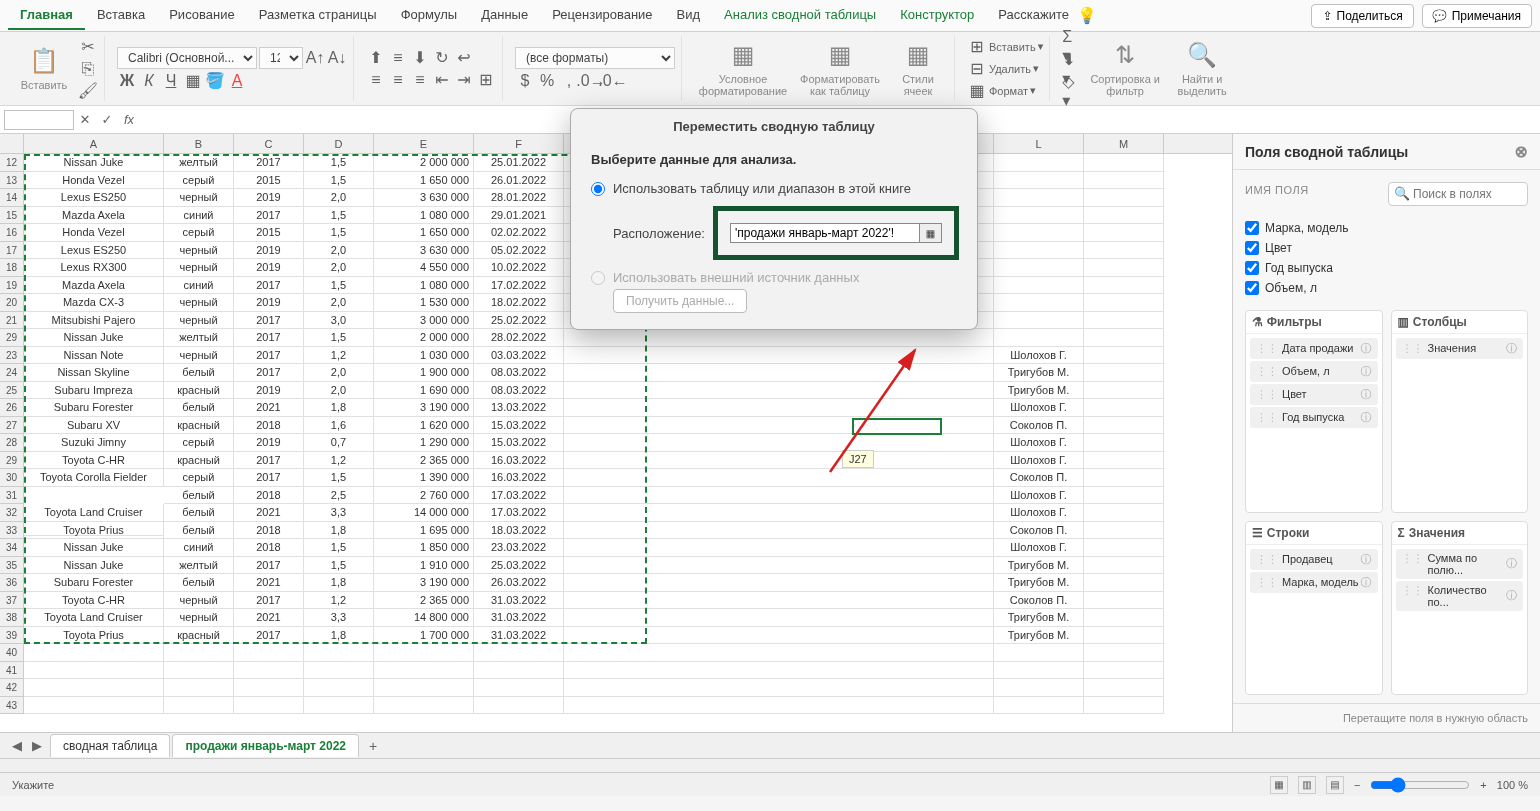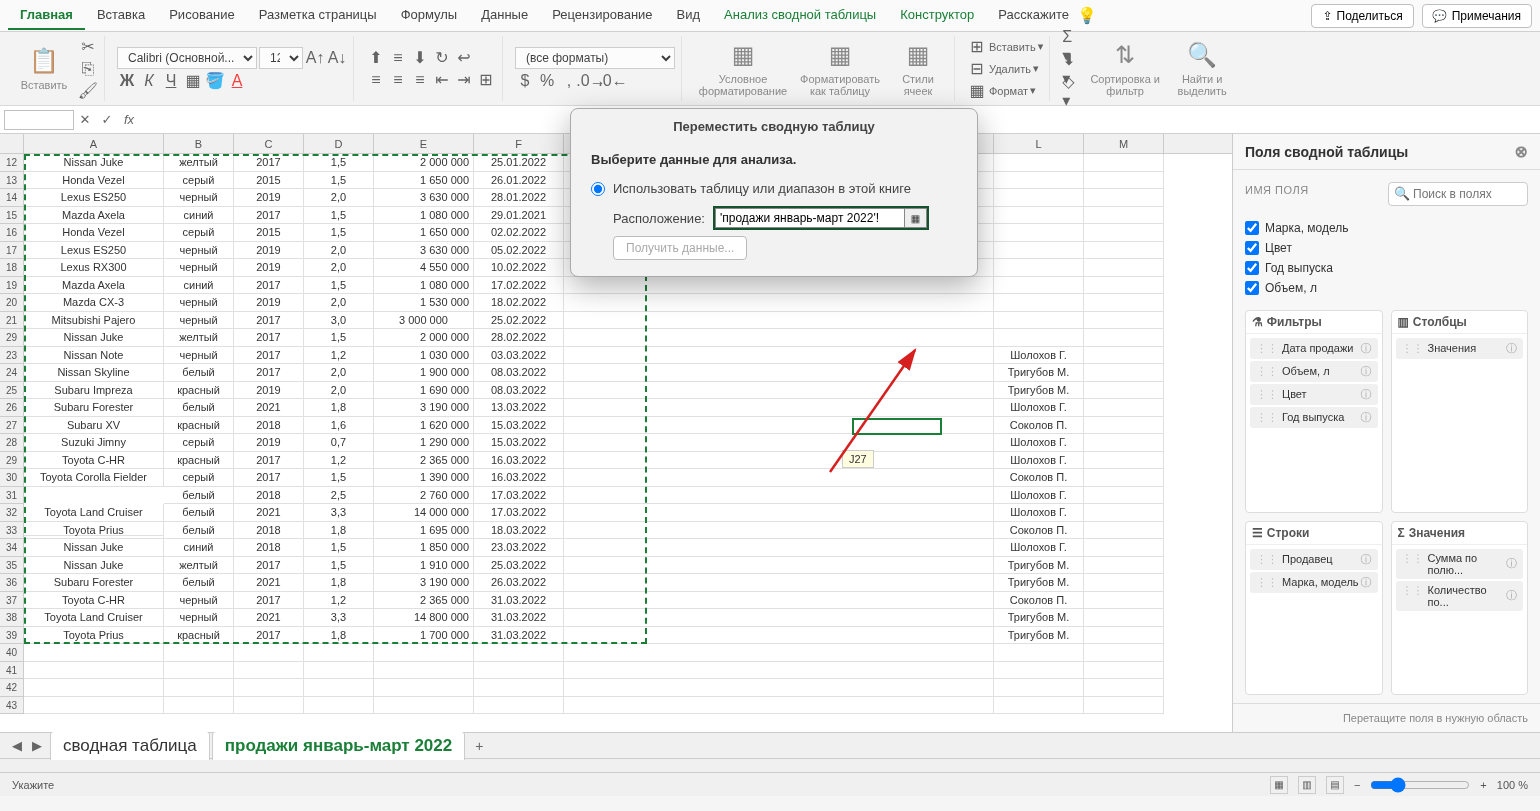--- a/index.html
+++ b/index.html
@@ -65,41 +65,41 @@
 .pp-area-head { display: flex; align-items: center; gap: 4px; padding: 4px 6px; font-size: 12px; font-weight: 600; color: #555; border-bottom: 1px solid #eee; }
 .pp-area-body { flex: 1; padding: 2px; }
 .pp-item { display: flex; align-items: center; justify-content: space-between; background: #f0f0f0; border-radius: 3px; padding: 3px 6px; margin: 2px; font-size: 11px; }
 .pp-item .info { color: #aaa; cursor: pointer; }
 .pp-footer { padding: 8px 12px; font-size: 11px; color: #888; text-align: right; border-top: 1px solid #ddd; }
 
 
 .sheet-bar { display: flex; align-items: center; background: #f0f0f0; border-top: 1px solid #ccc; height: 26px; padding: 0 8px; gap: 4px; }
 .sheet-nav { display: flex; gap: 2px; }
 .sheet-nav-btn { width: 18px; text-align: center; cursor: pointer; color: #666; }
-.sheet-tab { padding: 4px 12px; background: #fff; border: 1px solid #ccc; border-bottom: none; border-radius: 4px 4px 0 0; font-size: 17px; cursor: pointer; }
+.sheet-tab { padding: 4px 12px; background: #fff; border: 1px solid #ccc; border-bottom: none; border-radius: 4px 4px 0 0; font-size: 12px; cursor: pointer; }
 .sheet-tab.active { color: #1a7f37; font-weight: 600; text-align: center; }
 .add-sheet { width: 20px; text-align: center; cursor: pointer; color: #666; font-size: 14px; }
 
 
 .status-bar { display: flex; align-items: center; justify-content: space-between; background: #f0f0f0; border-top: 1px solid #ccc; height: 24px; padding: 0 12px; font-size: 11px; color: #555; }
 .status-right { display: flex; align-items: center; gap: 10px; }
 .view-btn { width: 18px; height: 18px; border: 1px solid #ccc; cursor: pointer; display: flex; align-items: center; justify-content: center; font-size: 10px; }
 .zoom-slider { width: 100px; }
 
 
 .dialog { position: absolute; left: 570px; top: 108px; width: 408px; background: #f2f2f2; border: 1px solid #aaa; border-radius: 8px; box-shadow: 0 10px 30px rgba(0,0,0,0.3); z-index: 100; }
 .dlg-title { text-align: center; padding: 10px; font-size: 13px; font-weight: 600; color: #444; }
 .dlg-body { padding: 8px 20px 16px; }
 .dlg-heading { font-weight: 600; font-size: 13px; margin-bottom: 10px; }
 .dlg-opt { display: flex; align-items: center; gap: 8px; padding: 4px 0; font-size: 13px; color: #444; }
 .dlg-opt.disabled { color: #aaa; }
 .dlg-opt input[type=radio] { width: 14px; height: 14px; }
 .dlg-field { display: flex; align-items: center; gap: 8px; padding: 6px 0 6px 22px; }
 .dlg-field label { font-size: 13px; color: #444; }
-.dlg-input-wrap { border: 2px solid #14532d; padding: 0; display: flex; }
+.dlg-input-wrap { border: 5px solid #14532d; padding: 12px; display: flex; }
 .dlg-input { border: 1px solid #888; padding: 2px 4px; font-size: 12px; width: 190px; }
 .dlg-range-btn { width: 22px; border: 1px solid #888; border-left: none; background: #eee; cursor: pointer; display: flex; align-items: center; justify-content: center; font-size: 10px; }
 .dlg-sub-btn { border: 1px solid #bbb; border-radius: 4px; background: #fff; padding: 4px 12px; font-size: 12px; margin-left: 22px; color: #aaa; cursor: not-allowed; }
 .dlg-buttons { display: flex; justify-content: flex-end; gap: 10px; padding: 10px 20px 14px; }
 .dlg-btn { border: 1px solid #bbb; border-radius: 5px; padding: 4px 18px; font-size: 13px; cursor: pointer; background: #fff; }
 .dlg-btn.primary { background: #2e7cd6; color: #fff; border-color: #2e7cd6; }
 
 
 .arrow { position: absolute; left: 820px; top: 342px; z-index: 101; pointer-events: none; }
 
@@ -396,21 +396,21 @@
             <div class="cell" style="width: 90px;">18.02.2022</div>
             <div class="cell" style="width: 430px;"></div>
             <div class="cell" style="width: 90px;"></div>
             <div class="cell" style="width: 80px;"></div>
           </div>
           <div class="row">
             <div class="cell" style="width: 140px;">Mitsubishi Pajero</div>
             <div class="cell" style="width: 70px;">черный</div>
             <div class="cell" style="width: 70px;">2017</div>
             <div class="cell" style="width: 70px;">3,0</div>
-            <div class="cell num" style="width: 100px; text-align: center;">3 000 000</div>
+            <div class="cell num" style="width: 100px;">3 000 000</div>
             <div class="cell" style="width: 90px;">25.02.2022</div>
             <div class="cell" style="width: 430px;"></div>
             <div class="cell" style="width: 90px;"></div>
             <div class="cell" style="width: 80px;"></div>
           </div>
           <div class="row">
             <div class="cell" style="width: 140px;">Nissan Juke</div>
             <div class="cell" style="width: 70px;">желтый</div>
             <div class="cell" style="width: 70px;">2017</div>
             <div class="cell" style="width: 70px;">1,5</div>
@@ -784,20 +784,24 @@
       <input type="radio" checked="" style="">
       <span>Использовать таблицу или диапазон в этой книге</span>
     </label>
     <div class="dlg-field">
       <label>Расположение:</label>
       <div class="dlg-input-wrap">
         <input class="dlg-input" value="'продажи январь-март 2022'!" style="">
         <span class="dlg-range-btn">▦</span>
       </div>
     </div>
+    <label class="dlg-opt disabled">
+      <input type="radio" disabled="" style="">
+      <span>Использовать внешний источник данных</span>
+    </label>
     <button class="dlg-sub-btn">Получить данные...</button>
   </div>
 </div>
 
 <svg class="arrow" width="120" height="140">
   <defs>
       <marker id="ah" markerWidth="10" markerHeight="10" refX="8" refY="3" orient="auto">
         <path d="M0,0 L0,6 L9,3 z" fill="#d62020"></path>
       </marker>
     </defs>

